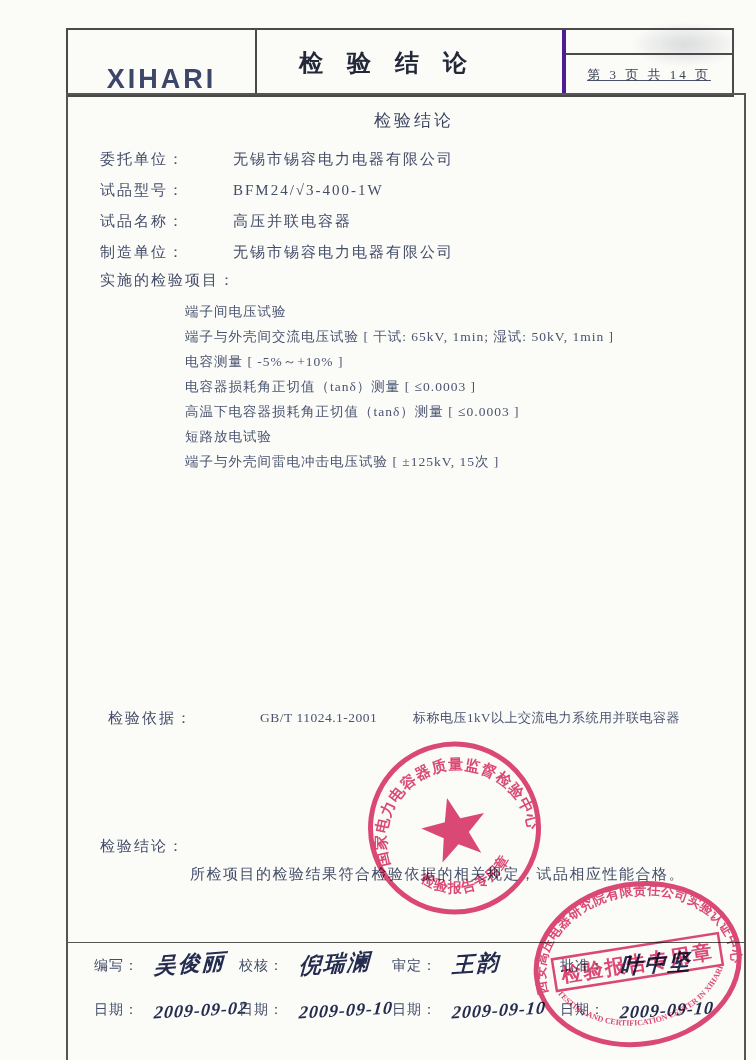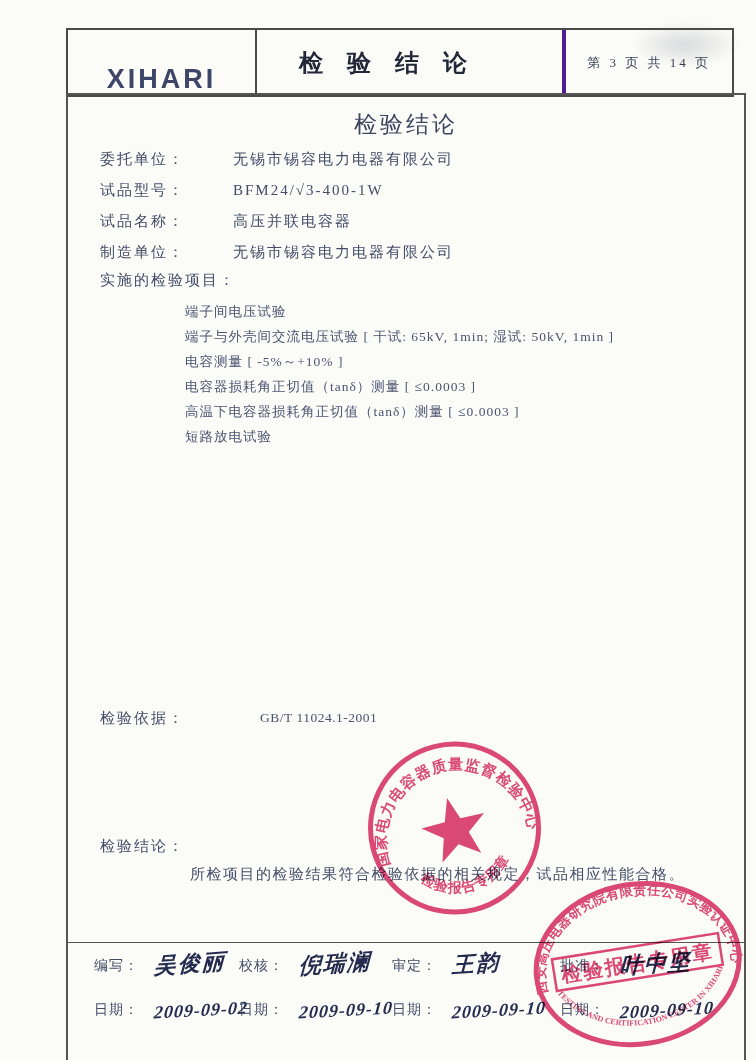--- a/index.html
+++ b/index.html
@@ -18,48 +18,48 @@
     border:2px solid #4a4a4a;display:flex;background:transparent;
   }
   .cell-logo{width:187px;border-right:2px solid #4a4a4a;display:flex;align-items:flex-end;justify-content:center;}
   .logo-text{
     font-family:"Liberation Sans","DejaVu Sans",sans-serif;
     font-weight:bold;font-size:27px;letter-spacing:3px;color:#3d4569;
     transform:scaleY(1.05);
   }
   .cell-title{flex:1;border-right:4px solid #4c1d95;display:flex;align-items:center;justify-content:flex-start;padding-left:42px;}
   .header-title{font-size:24px;font-weight:bold;color:#222838;letter-spacing:9px;}
-  .cell-page{width:166px;display:flex;flex-direction:row;}
+  .cell-page{width:166px;display:flex;flex-direction:column;text-decoration:underline;}
   .cell-page-top{height:23px;border-bottom:2px solid #4a4a4a;}
   .cell-page-bottom{flex:1;display:flex;align-items:center;justify-content:center;}
   .page-info{font-size:13px;color:#3a4356;letter-spacing:3px;}
 
   
   .mainbox{
     position:absolute;left:66px;top:93px;width:676px;height:967px;
     border-left:2px solid #555;border-right:2px solid #555;border-top:2px solid #555;
   }
   .doc-title{
-    position:absolute;top:14px;left:0;width:100%;text-align:center;
-    font-size:23px;letter-spacing:3px;color:#3c465f;
+    position:absolute;top:14px;left:8px;width:100%;text-align:center;
+    font-size:17px;letter-spacing:3px;color:#3c465f;
   }
   .fields{position:absolute;top:49px;left:0;width:100%;}
   .field-row{height:31px;line-height:31px;font-size:15px;}
   .field-label{position:absolute;left:32px;letter-spacing:2px;color:#434d68;font-family:Liberation Serif, serif;}
   .field-value{position:absolute;left:117px;letter-spacing:2px;color:#434d68;margin-left:48px;}
   .field-row{position:relative;}
 
   .items-heading{
     position:absolute;top:176px;left:32px;font-size:15px;letter-spacing:2px;color:#434d68;
   }
   .items{position:absolute;top:204px;left:117px;}
   .item-row{height:25px;line-height:25px;font-size:13.5px;letter-spacing:1px;color:#4a5470;}
 
   .basis-row{position:absolute;top:613px;left:0;width:100%;height:20px;line-height:20px;}
-  .basis-label{position:absolute;left:32px;font-size:15px;letter-spacing:2px;color:#434d68;text-align:center;}
+  .basis-label{position:absolute;left:40px;font-size:15px;letter-spacing:2px;color:#434d68;text-align:center;}
   .basis-standard{position:absolute;left:192px;font-size:13.5px;letter-spacing:.5px;color:#4a5470;}
   .basis-desc{position:absolute;left:345px;font-size:13px;letter-spacing:.5px;color:#4a5470;}
 
   .conclusion-label{position:absolute;top:742px;left:32px;font-size:15px;letter-spacing:2px;color:#434d68;}
   .conclusion-text{position:absolute;top:770px;left:122px;font-size:15px;letter-spacing:1.5px;color:#434d68;}
 
   .sig-divider{position:absolute;top:847px;left:0;width:100%;border-top:1.8px solid #555;}
 
   
   .sig-role,.sig-date-label{font-size:14px;letter-spacing:1px;color:#434d68;}
@@ -141,25 +141,27 @@
 
     <div class="items-heading">实施的检验项目：</div>
 
     <div class="items">
       <div class="item-row">端子间电压试验</div>
       <div class="item-row">端子与外壳间交流电压试验 [ 干试: 65kV, 1min; 湿试: 50kV, 1min ]</div>
       <div class="item-row">电容测量 [ -5%～+10% ]</div>
       <div class="item-row">电容器损耗角正切值（tanδ）测量 [ ≤0.0003 ]</div>
       <div class="item-row">高温下电容器损耗角正切值（tanδ）测量 [ ≤0.0003 ]</div>
       <div class="item-row">短路放电试验</div>
+      <div class="item-row">端子与外壳间雷电冲击电压试验 [ ±125kV, 15次 ]</div>
     </div>
 
     <div class="basis-row">
       <span class="basis-label">检验依据：</span>
       <span class="basis-standard">GB/T 11024.1-2001</span>
+      <span class="basis-desc">标称电压1kV以上交流电力系统用并联电容器</span>
     </div>
 
     <div class="conclusion-label">检验结论：</div>
     <div class="conclusion-text">所检项目的检验结果符合检验依据的相关规定，试品相应性能合格。</div>
 
     <div class="sig-divider"></div>
 
     <div class="sig-row1">
       <div class="sig-col0 sig-unit">
         <span class="sig-role">编写：</span>

